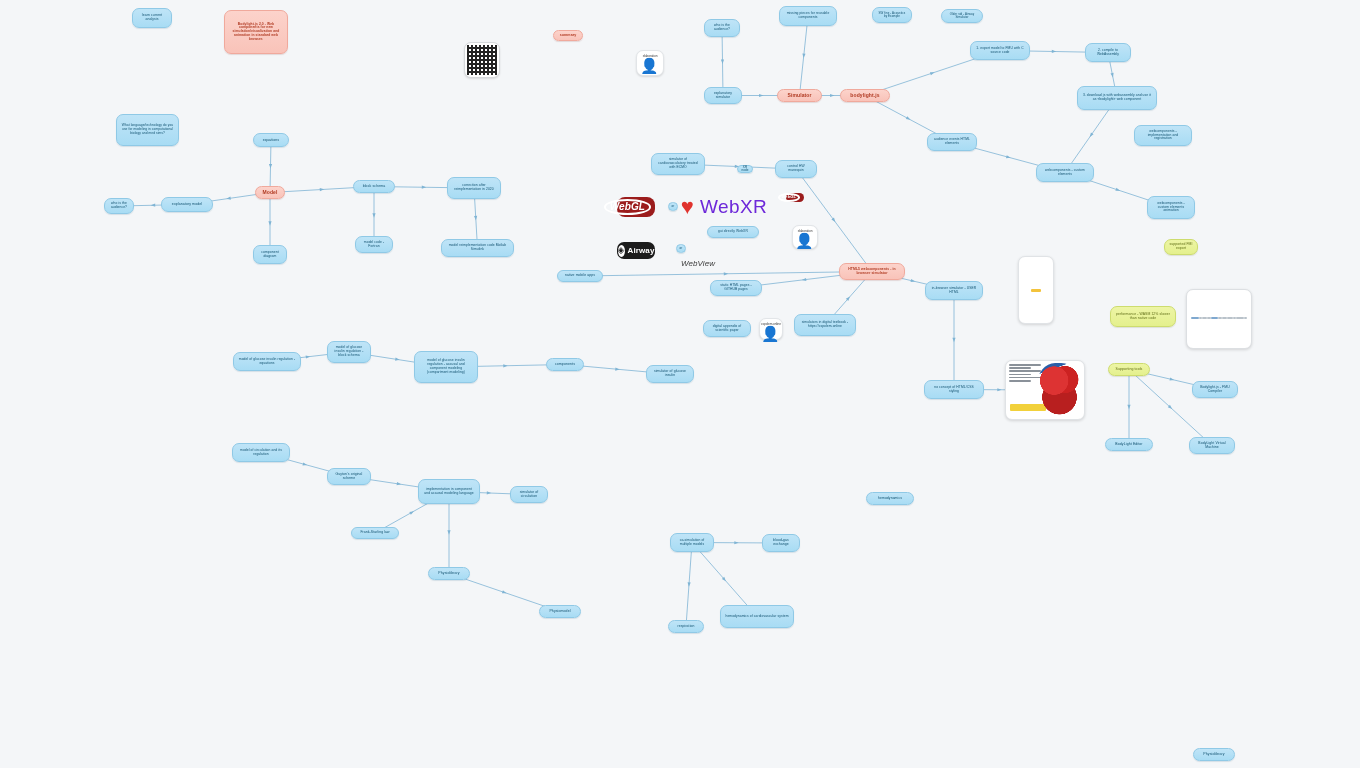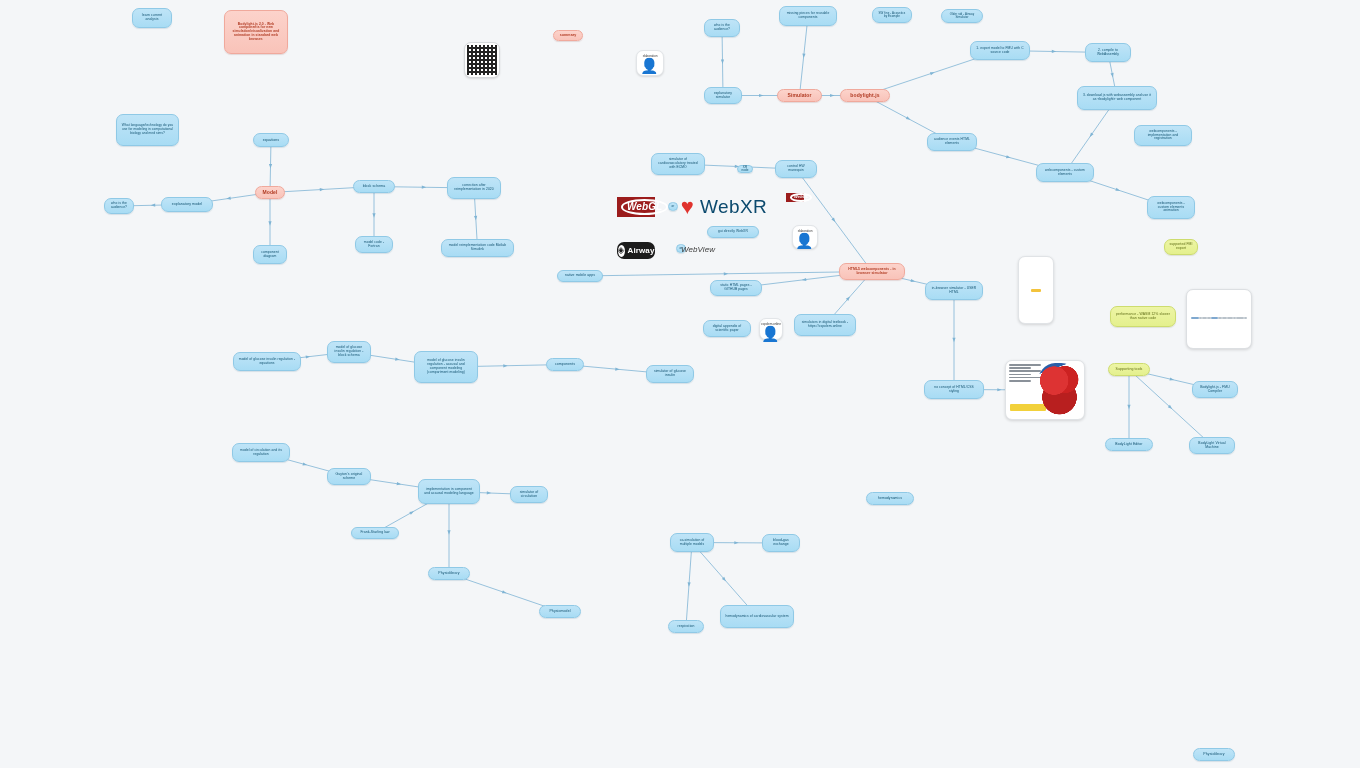--- a/index.html
+++ b/index.html
@@ -34,42 +34,42 @@
     color:#b03a22;
     font-weight:bold;
     box-shadow:0 1px 1px rgba(150,80,70,.18);
   }
   .n-yellow{
     background:linear-gradient(180deg,#edf5a5 0%,#e4f08d 100%);
     border:1px solid #cddc6e;
     color:#5d6b14;
     box-shadow:0 1px 1px rgba(120,130,60,.18);
   }
-  .n-plain{background:transparent;border:none;color:#333;box-shadow:none;}
+  .n-plain{background:transparent;border:none;color:#333;box-shadow:none;margin-top:14px;}
   
   .logo-webgl{
-    background:#9b1c1c;color:#fff;border-radius:0;
-    display:flex;align-items:center;justify-content:flex-start;
+    background:#9b1c1c;color:#fff;border-radius:8px;
+    display:flex;align-items:center;justify-content:flex-end;
     font-weight:bold;font-style:italic;
   }
   .logo-webgl .ellipse{
     border:2px solid #fff;border-radius:50%;padding:0px 4px;font-size:10px;
   }
   .logo-unity{
     background:#1c1c1c;color:#fff;border-radius:7px;
     display:flex;align-items:center;justify-content:center;gap:3px;
     font-weight:bold;
   }
   .logo-unity .u-cube{
     width:12px;height:12px;border-radius:50%;background:#fff;
     display:inline-flex;align-items:center;justify-content:center;
     color:#1c1c1c;font-size:9px;line-height:1;
   }
   .webxr-wrap{display:flex;align-items:center;gap:6px;background:transparent;}
-  .webxr-text{font-size:19px;color:#0c4a6e;letter-spacing:.4px;}
+  .webxr-text{font-size:19px;color:#6d28d9;letter-spacing:.4px;}
   .webview-text{font-size:8px;color:#3c3c3c;font-style:italic;}
   .code-card{background:#fff;border:1px solid #dcdfe2;box-shadow:0 1px 3px rgba(0,0,0,.14);
              padding:4px;overflow:hidden;}
   .code-card div{height:2px;background:#b9c2ca;margin-bottom:2px;border-radius:1px;}
   .code-card div.short{width:40%;}
   .code-card div.mid{width:65%;}
   .code-card div.long{width:92%;}
   .code-card div.blue{background:#7fa8cf;}
   .qr{background:#fff;border:1px solid #d6d9dc;padding:2px;box-shadow:0 1px 2px rgba(0,0,0,.12);}
   .qr-inner{width:100%;height:100%;

